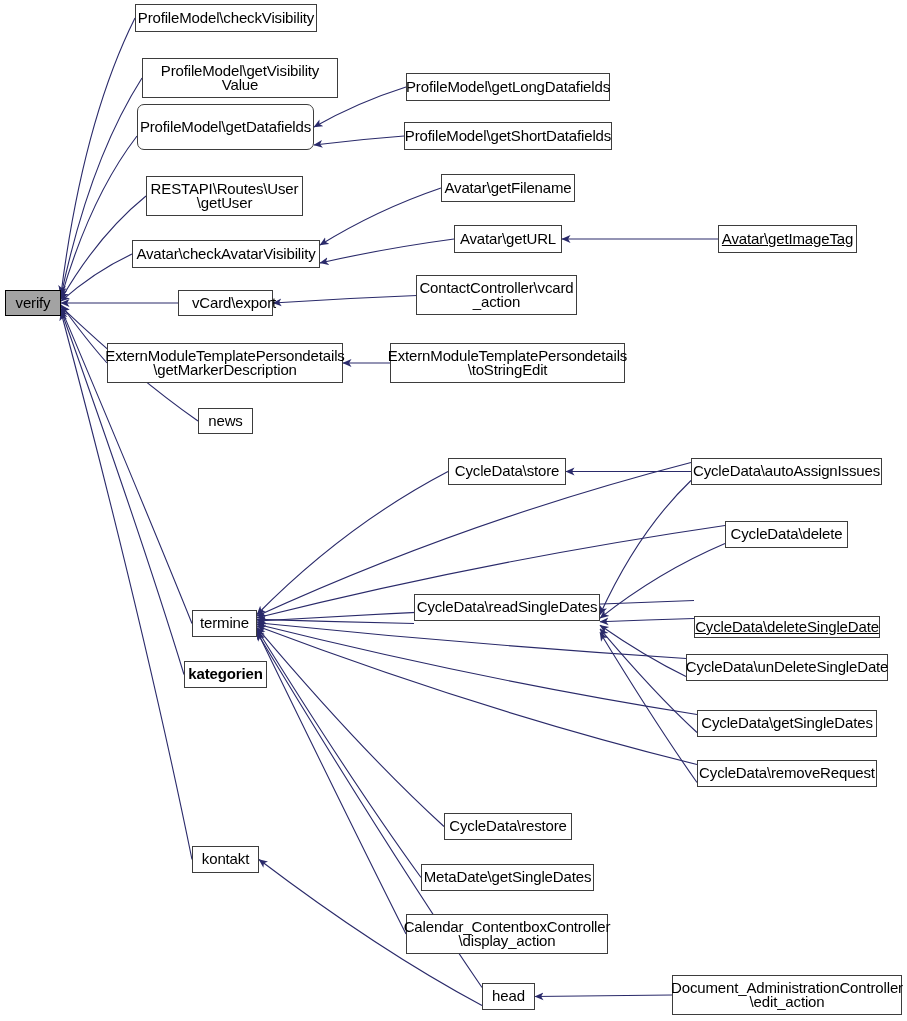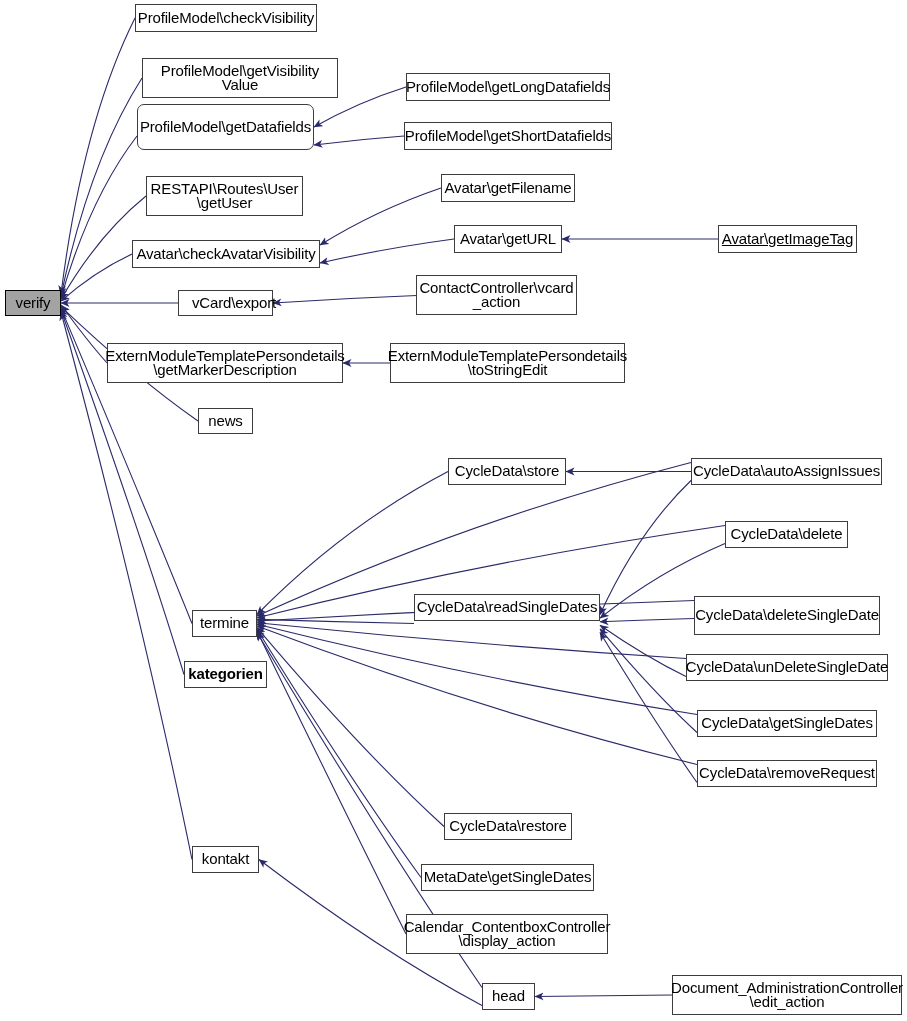--- a/index.html
+++ b/index.html
@@ -113,21 +113,21 @@
 _action</div>
       <div class="node" style="left: 107px; top: 343px; width: 236px; height: 40px;">ExternModuleTemplatePersondetails
 \getMarkerDescription</div>
       <div class="node" style="left: 390px; top: 343px; width: 235px; height: 40px;">ExternModuleTemplatePersondetails
 \toStringEdit</div>
       <div class="node" style="left: 198px; top: 408px; width: 55px; height: 26px;">news</div>
       <div class="node" style="left: 448px; top: 458px; width: 118px; height: 27px;">CycleData\store</div>
       <div class="node" style="left: 691px; top: 458px; width: 191px; height: 27px;">CycleData\autoAssignIssues</div>
       <div class="node" style="left: 725px; top: 521px; width: 123px; height: 27px;">CycleData\delete</div>
       <div class="node" style="left: 414px; top: 594px; width: 186px; height: 27px;">CycleData\readSingleDates</div>
-      <div class="node" style="left: 694px; top: 596px; width: 186px; height: 39px;">CycleData\deleteSingleDate</div>
+      <div class="node" style="left: 694px; top: 616px; width: 186px; height: 22px; text-decoration: underline;">CycleData\deleteSingleDate</div>
       <div class="node" style="left: 686px; top: 654px; width: 202px; height: 27px;">CycleData\unDeleteSingleDate</div>
       <div class="node" style="left: 697px; top: 710px; width: 180px; height: 27px;">CycleData\getSingleDates</div>
       <div class="node" style="left: 697px; top: 760px; width: 180px; height: 27px;">CycleData\removeRequest</div>
       <div class="node" style="left: 192px; top: 610px; width: 65px; height: 27px;">termine</div>
       <div class="node" style="left: 184px; top: 661px; width: 83px; height: 27px; font-weight: bold;">kategorien</div>
       <div class="node" style="left: 444px; top: 813px; width: 128px; height: 27px;">CycleData\restore</div>
       <div class="node" style="left: 421px; top: 864px; width: 173px; height: 27px;">MetaDate\getSingleDates</div>
       <div class="node" style="left: 406px; top: 914px; width: 202px; height: 40px;">Calendar_ContentboxController
 \display_action</div>
       <div class="node" style="left: 192px; top: 846px; width: 67px; height: 27px;">kontakt</div>

